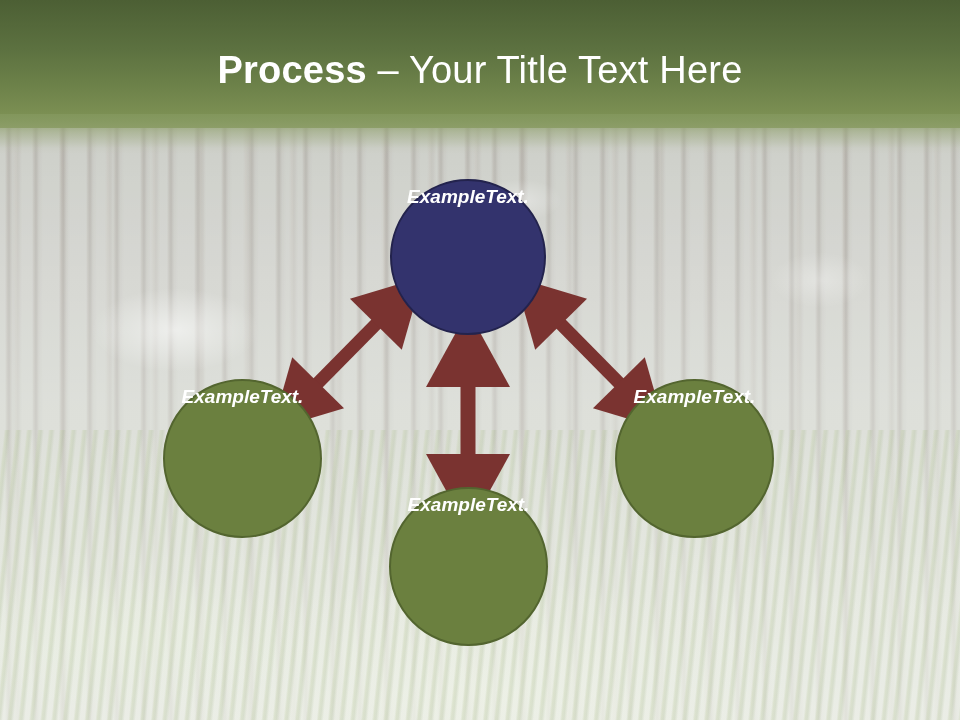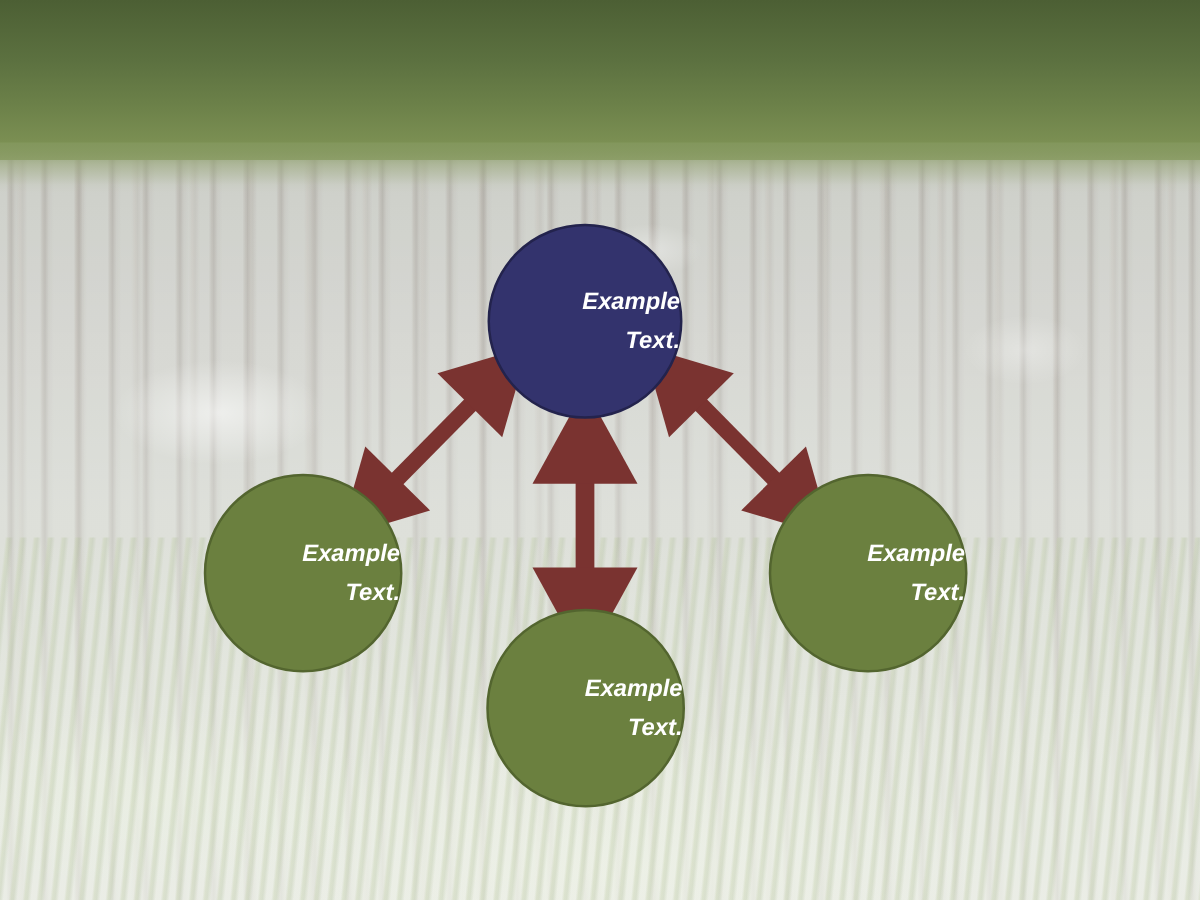--- a/index.html
+++ b/index.html
@@ -117,22 +117,21 @@
     font-weight: 300;
   }
   .slide-title .t-bold { font-weight: 700; }
   .slide-title .t-rest  { font-weight: 400; }
 
   
   .node {
     position: absolute;
     border-radius: 50%;
     display: flex;
-    flex-direction: column;
-    align-items: flex-end;
+    align-items: flex-start;
     justify-content: center;
     color: #ffffff;
     font-style: italic;
     font-weight: 700;
     font-size: 19px;
     line-height: 31px;
     text-align: center;
     box-sizing: border-box;
   }
   .node-line { display: block; }
@@ -175,20 +174,23 @@
 
 <div class="slide">
 
   <div class="bg-photo"></div>
   <div class="bg-haze"></div>
   <div class="bg-grass"></div>
 
   <div class="header-band"></div>
   <div class="header-fade"></div>
 
+  <div class="slide-title">
+    <span class="t-bold">Process</span><span class="t-rest"> – Your Title Text Here</span>
+  </div>
 
   <svg class="arrows" width="960" height="720" viewBox="0 0 960 720">
     <defs>
       <marker id="ah-start" markerWidth="6" markerHeight="6" refX="4.4" refY="3" orient="auto" markerUnits="strokeWidth">
         <path d="M5.4,0.2 L5.4,5.8 L0.3,3 Z" fill="#7a3330"></path>
       </marker>
       <marker id="ah-end" markerWidth="6" markerHeight="6" refX="1.6" refY="3" orient="auto" markerUnits="strokeWidth">
         <path d="M0.6,0.2 L0.6,5.8 L5.7,3 Z" fill="#7a3330"></path>
       </marker>
     </defs>

